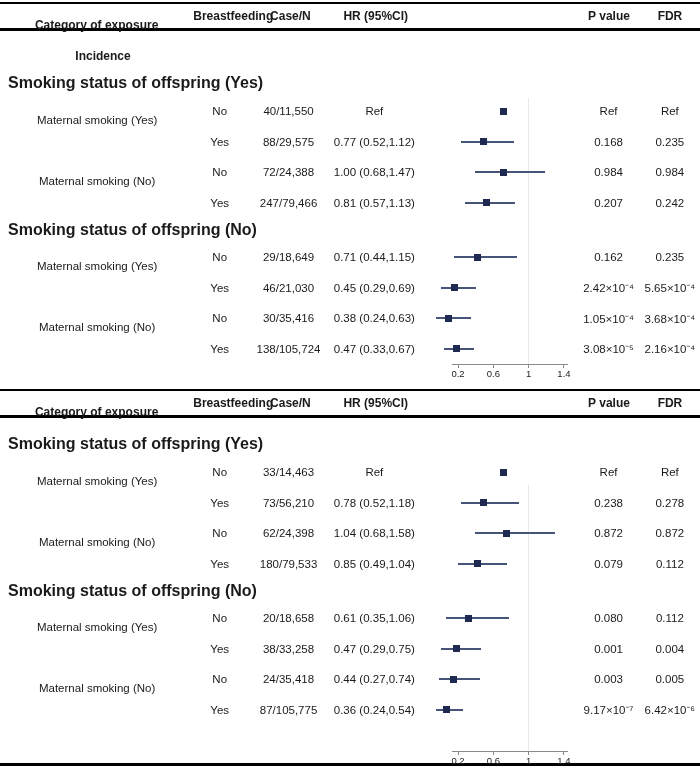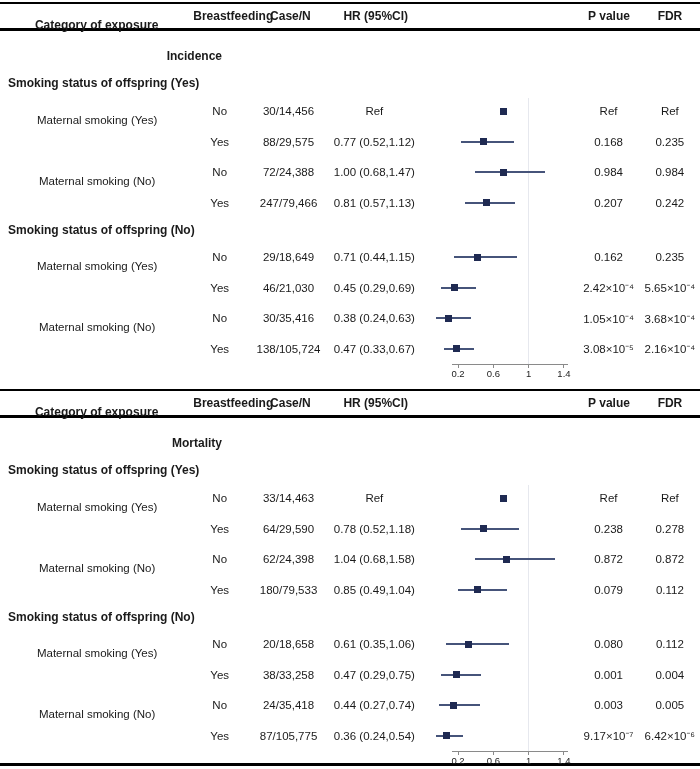--- a/index.html
+++ b/index.html
@@ -3,22 +3,22 @@
 <meta charset="utf-8">
 <style>
   html,body{margin:0;padding:0;background:#ffffff;}
   body{width:700px;height:769px;font-family:"Liberation Sans", sans-serif;color:#1a1a1a;-webkit-font-smoothing:antialiased;}
   #figure{position:relative;width:700px;padding-top:2px;}
   .panel{position:relative;width:700px;height:372px;border-top:2px solid #000;background:#fff;}
   .panel.last{margin-top:13px;border-bottom:3px solid #000;}
   .hdr{display:flex;height:24px;border-bottom:3px solid #000;align-items:center;font-weight:bold;font-size:12px;}
   .spacer{height:12px;}
   .section-row{height:26px;display:flex;align-items:center;}
-  .section-title{width:206px;text-align:right;font-weight:bold;font-size:12px;margin-left:16px;}
-  .group-row{height:27px;display:flex;align-items:center;padding-left:8px;font-weight:bold;font-size:12px;}
+  .section-title{width:206px;text-align:center;font-weight:bold;font-size:12px;}
+  .group-row{height:27px;display:flex;align-items:center;padding-left:8px;font-weight:bold;font-size:16px;}
   .group-row.second{height:24px;}
   .row{display:flex;height:30.5px;align-items:center;font-size:11.5px;position:relative;}
   .c{text-align:center;}
   .c-cat{width:206px;margin-top:18px;}
   .c-bf{width:54px;}
   .c-case{width:92px;}
   .c-hr{width:90px;}
   .c-plot{width:128px;position:relative;height:100%;}
   .c-p{width:66px;margin-left:40px;}
   .c-fdr{width:64px;}
@@ -46,21 +46,21 @@
         <div class="c c-fdr">FDR</div>
       </div>
       <div class="spacer"></div>
       <div class="section-row">
         <div class="section-title">Incidence</div>
       </div>
       <div class="group-row">Smoking status of offspring (Yes)</div>
       <div class="row">
         <div class="c c-cat">Maternal smoking (Yes)</div>
         <div class="c c-bf">No</div>
-        <div class="c c-case">30/14,456</div>
+        <div class="c c-case">40/11,550</div>
         <div class="c c-hr">Ref</div>
         <div class="c-plot">
           <div class="sq" style="left: 83.14px; background: rgb(31, 42, 82);"></div>
         </div>
         <div class="c c-p">Ref</div>
         <div class="c c-fdr">Ref</div>
       </div>
       <div class="row">
         <div class="c c-cat"></div>
         <div class="c c-bf">Yes</div>
@@ -163,39 +163,36 @@
       <div class="hdr">
         <div class="c c-cat">Category of exposure</div>
         <div class="c c-bf">Breastfeeding</div>
         <div class="c c-case">Case/N</div>
         <div class="c c-hr">HR (95%CI)</div>
         <div class="c c-plot"></div>
         <div class="c c-p">P value</div>
         <div class="c c-fdr">FDR</div>
       </div>
       <div class="spacer"></div>
-      <div class="section-row">
-        <div class="section-title">Mortality</div>
-      </div>
       <div class="group-row">Smoking status of offspring (Yes)</div>
       <div class="row">
         <div class="c c-cat">Maternal smoking (Yes)</div>
         <div class="c c-bf">No</div>
         <div class="c c-case">33/14,463</div>
         <div class="c c-hr">Ref</div>
         <div class="c-plot">
           <div class="sq" style="left: 83.14px; background: rgb(31, 42, 82);"></div>
         </div>
         <div class="c c-p">Ref</div>
         <div class="c c-fdr">Ref</div>
       </div>
       <div class="row">
         <div class="c c-cat"></div>
         <div class="c c-bf">Yes</div>
-        <div class="c c-case">64/29,590</div>
+        <div class="c c-case">73/56,210</div>
         <div class="c c-hr">0.78 (0.52,1.18)</div>
         <div class="c-plot">
           <div class="ci" style="left: 44.256px; width: 58.278px; background: rgb(70, 84, 122);"></div>
           <div class="sq" style="left: 63.714px; background: rgb(31, 42, 82);"></div>
         </div>
         <div class="c c-p">0.238</div>
         <div class="c c-fdr">0.278</div>
       </div>
       <div class="row">
         <div class="c c-cat">Maternal smoking (No)</div>

